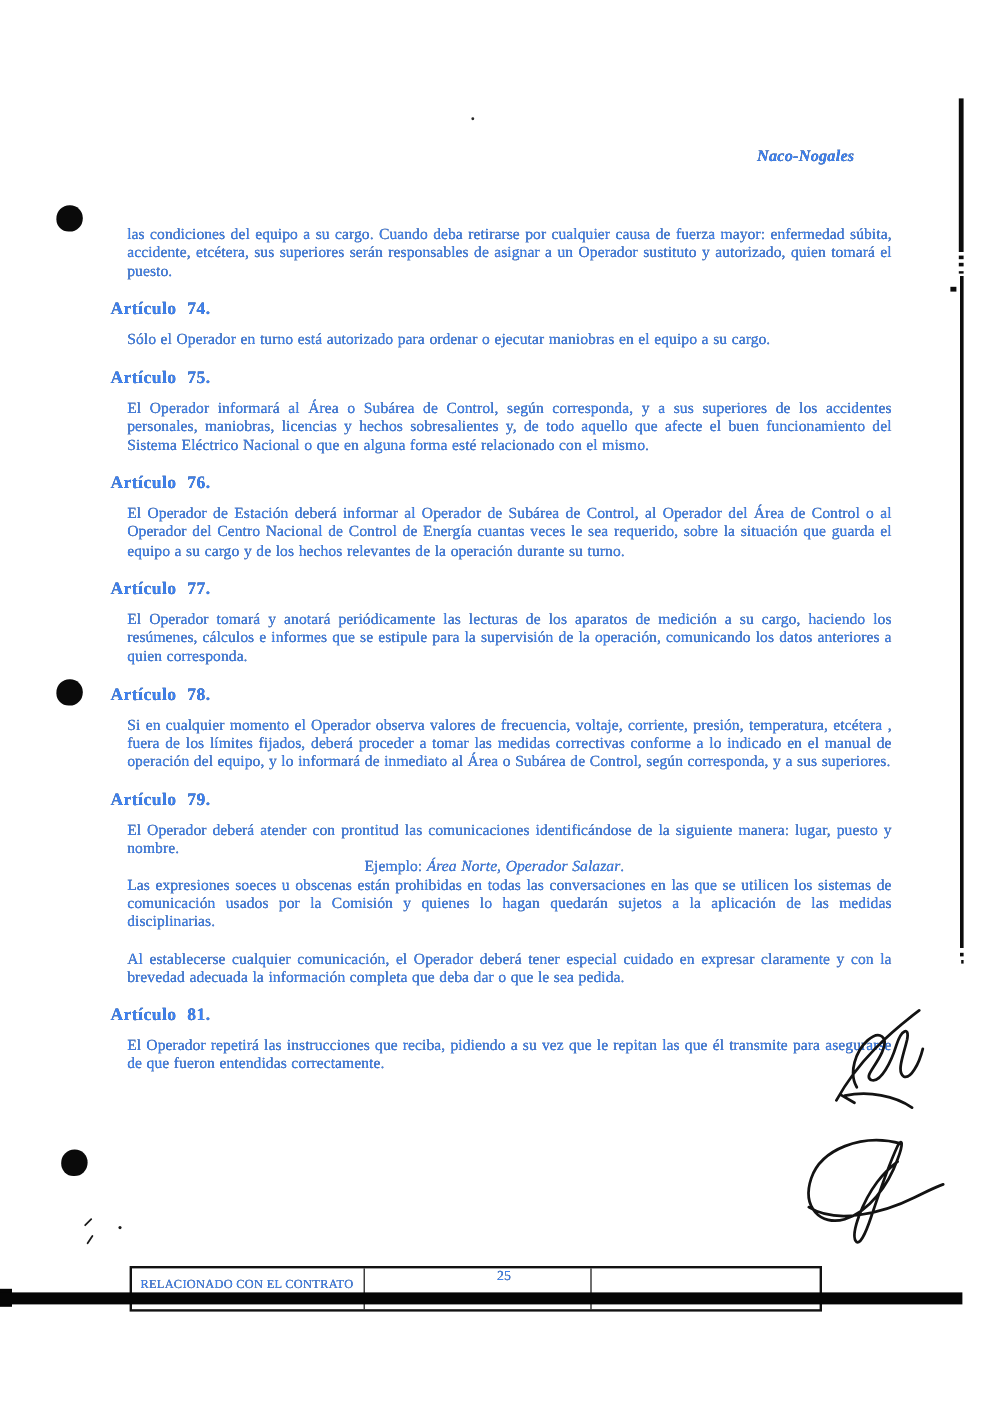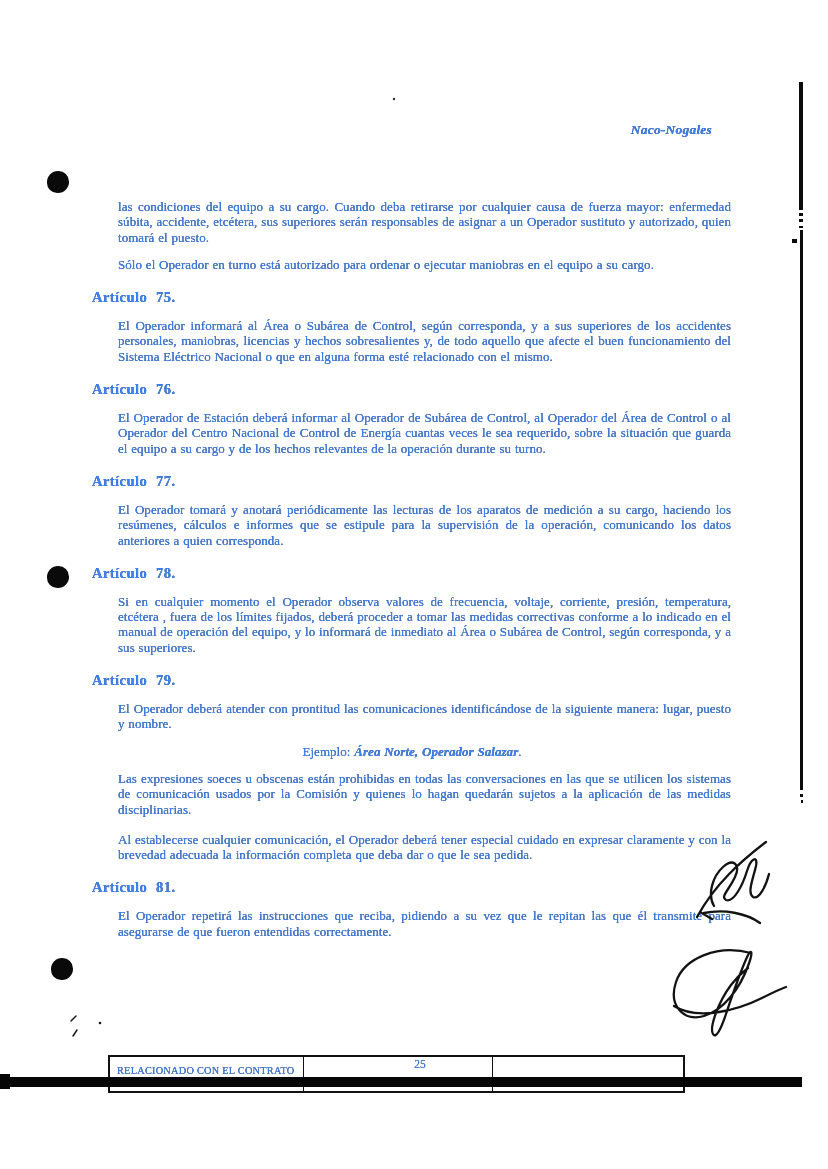--- a/index.html
+++ b/index.html
@@ -17,29 +17,29 @@
     text-shadow:0 0 .4px rgba(0,0,0,.85);
   }
 
   
   .content {
     position:absolute; left:106px; top:187px; width:637px;
     font-size:13px; line-height:15.3px; text-align:justify;
     letter-spacing:.05px; word-spacing:.5px;
     text-shadow:0 0 .4px rgba(0,0,0,.8);
   }
-  .content p { margin:12px; }
+  .content p { margin:0; }
   .article-h {
     font-family:"Liberation Serif", serif;
     font-size:14.6px; line-height:17px; font-weight:bold;
     margin:17px 0 8px -14px; letter-spacing:.4px; word-spacing:5px; text-align:left;
   }
   .para + .para { margin-top:15px; }
   .example { margin-top:12px; text-align:center; padding-right:25px; }
-  .example .bi { font-weight:bold; font-style:italic; }
+  .example .bi { font-weight:normal; font-style:italic; }
   b { font-weight:normal; }
 
   
   .hole {
     position:absolute; width:22px; height:22px; border-radius:50% 48% 50% 46%;
     background:#0a0a0a;
   }
 
   
   .rule { position:absolute; background:#0c0c0c; }
@@ -88,20 +88,21 @@
   <div class="rule" style="left:800px; top:794px; width:3px; height:3px;"></div>
   <div class="rule" style="left:801px; top:800px; width:2px; height:3px;"></div>
 
   <div class="hdr">Naco-Nogales</div>
 
   <div class="content">
 
     <p class="para">las condiciones del equipo a su cargo. Cuando deba retirarse por cualquier causa de fuerza mayor: enfermedad súbita, accidente, etcétera, sus superiores serán responsables de asignar a un Operador sustituto y autorizado, quien tomará el puesto.</p>
 
     <section>
+      <h2 class="article-h">Artículo 74.</h2>
       <p class="para"><span>Sólo el Operador en turno está autorizado para ordenar o ejecutar maniobras en el equipo a su cargo.</span><b></b><span></span></p>
     </section>
 
     <section>
       <h2 class="article-h">Artículo 75.</h2>
       <p class="para"><span>El Operador informará al Área o Subárea de Control, según corresponda, y a sus superiores de los accidentes personales, maniobras, licencias y hechos sobresalientes y, de todo aquello que afecte el buen funcionamiento del </span><b>Sistema Eléctrico Nacional</b><span> o que en alguna forma esté relacionado con el mismo.</span></p>
     </section>
 
     <section>
       <h2 class="article-h">Artículo 76.</h2>

